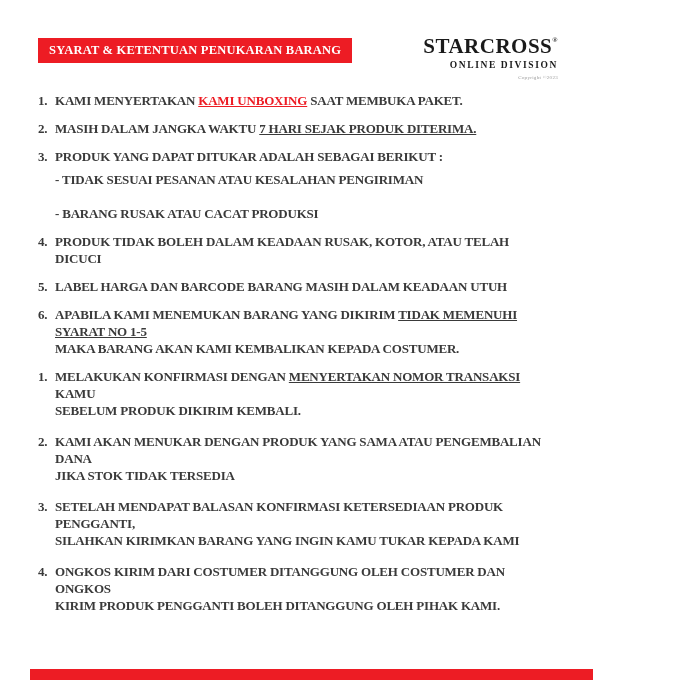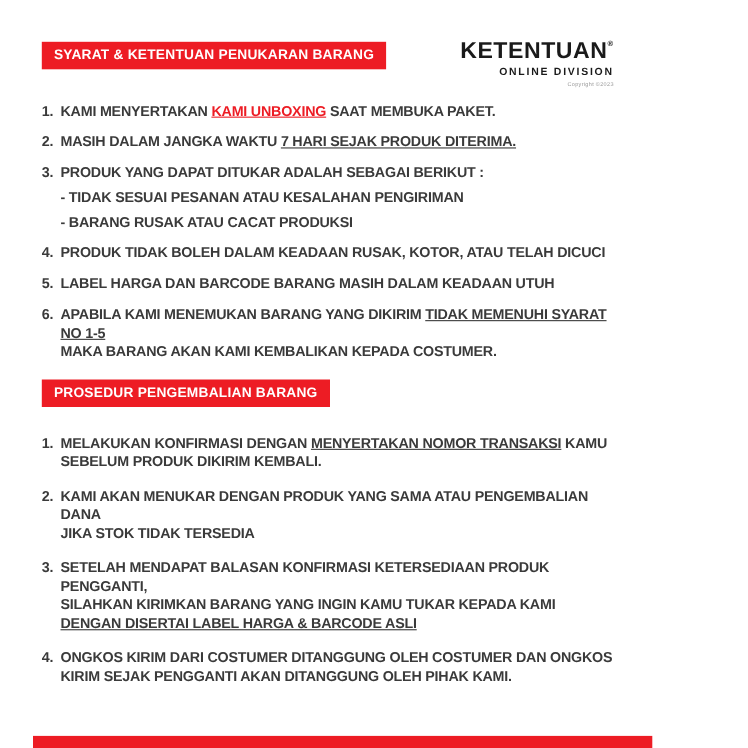--- a/index.html
+++ b/index.html
@@ -2,21 +2,21 @@
 <html><head>
 <meta charset="utf-8">
 <style>
   html,body{margin:0;padding:0;background:#fff;}
   .page{
     position:relative;
     width:593px;height:680px;
     background:#ffffff;
     box-sizing:border-box;
     padding:38px 35px 0 38px;
-    font-family:Liberation Sans, sans-serif;
+    font-family:Liberation Serif, serif;
     color:#3a3a3a;
     overflow:hidden;
   }
   .top-row{
     display:flex;
     justify-content:space-between;
     align-items:flex-start;
     margin-bottom:12px;
   }
   .badge{
@@ -82,40 +82,40 @@
     flex:none;
     width:17px;
   }
   .txt{
     flex:1;
     white-space:pre-line;
   }
   .u{text-decoration:underline;}
   .ru{color:#ed1c24;text-decoration:underline;}
   .sub{margin-top:6px;white-space:pre-line;}
-  .sub + .sub{margin-top:5px;}
+  .sub + .sub{margin-top:17px;}
   .footer-bar{
     position:absolute;
     bottom:0;
     left:30px;
     width:620px;
     height:11px;
     background:#ed1c24;
   }
 </style>
 </head>
 <body>
 
 <div class="page">
 
   <div class="top-row">
     <div class="badge">SYARAT &amp; KETENTUAN PENUKARAN BARANG</div>
     <div class="logo">
       <div class="logo-title">
-        <span>KETENTUAN</span><sup>®</sup>
+        <span>STARCROSS</span><sup>®</sup>
       </div>
       <div class="logo-sub">ONLINE DIVISION</div>
       <div class="logo-copy">Copyright ©2023</div>
     </div>
   </div>
 
 
   <div class="list list1" id="list1">
       <div class="item">
         <span class="num">1.</span>
@@ -137,41 +137,40 @@
         <span class="num">5.</span>
         <div class="txt"><span>LABEL HARGA DAN BARCODE BARANG MASIH DALAM KEADAAN UTUH</span></div>
       </div>
       <div class="item">
         <span class="num">6.</span>
         <div class="txt"><span>APABILA KAMI MENEMUKAN BARANG YANG DIKIRIM </span><span class="u">TIDAK MEMENUHI SYARAT NO 1-5</span><span>
 MAKA BARANG AKAN KAMI KEMBALIKAN KEPADA COSTUMER.</span></div>
       </div>
     </div>
 
-  <div class="badge badge2">PROSEDUR PENGEMBALIAN BARANG</div>
 
   <div class="list list2" id="list2">
       <div class="item">
         <span class="num">1.</span>
         <div class="txt"><span>MELAKUKAN KONFIRMASI DENGAN </span><span class="u">MENYERTAKAN NOMOR TRANSAKSI</span><span> KAMU
 SEBELUM PRODUK DIKIRIM KEMBALI.</span></div>
       </div>
       <div class="item">
         <span class="num">2.</span>
         <div class="txt"><span>KAMI AKAN MENUKAR DENGAN PRODUK YANG SAMA ATAU PENGEMBALIAN DANA
 JIKA STOK TIDAK TERSEDIA</span></div>
       </div>
       <div class="item">
         <span class="num">3.</span>
         <div class="txt"><span>SETELAH MENDAPAT BALASAN KONFIRMASI KETERSEDIAAN PRODUK PENGGANTI,
 SILAHKAN KIRIMKAN BARANG YANG INGIN KAMU TUKAR KEPADA KAMI
-</span><span class="u">DENGAN DISERTAI LABEL HARGA &amp; BARCODE ASLI</span></div>
+</span></div>
       </div>
       <div class="item">
         <span class="num">4.</span>
         <div class="txt"><span>ONGKOS KIRIM DARI COSTUMER DITANGGUNG OLEH COSTUMER DAN ONGKOS
-KIRIM SEJAK PENGGANTI AKAN DITANGGUNG OLEH PIHAK KAMI.</span></div>
+KIRIM PRODUK PENGGANTI BOLEH DITANGGUNG OLEH PIHAK KAMI.</span></div>
       </div>
     </div>
 
   <div class="footer-bar"></div>
 
 </div>
 
 </body></html>

